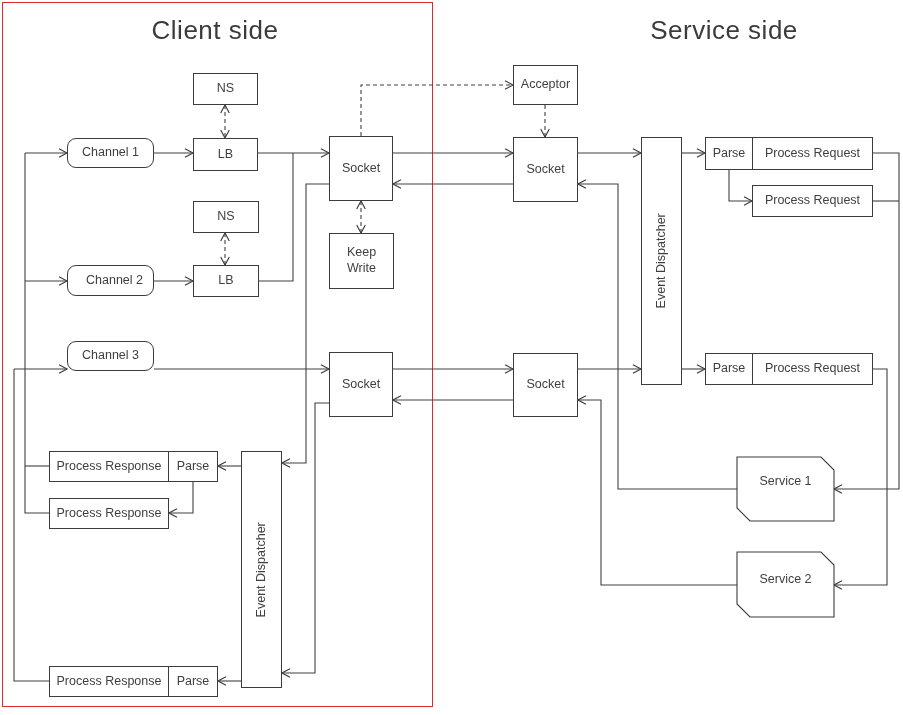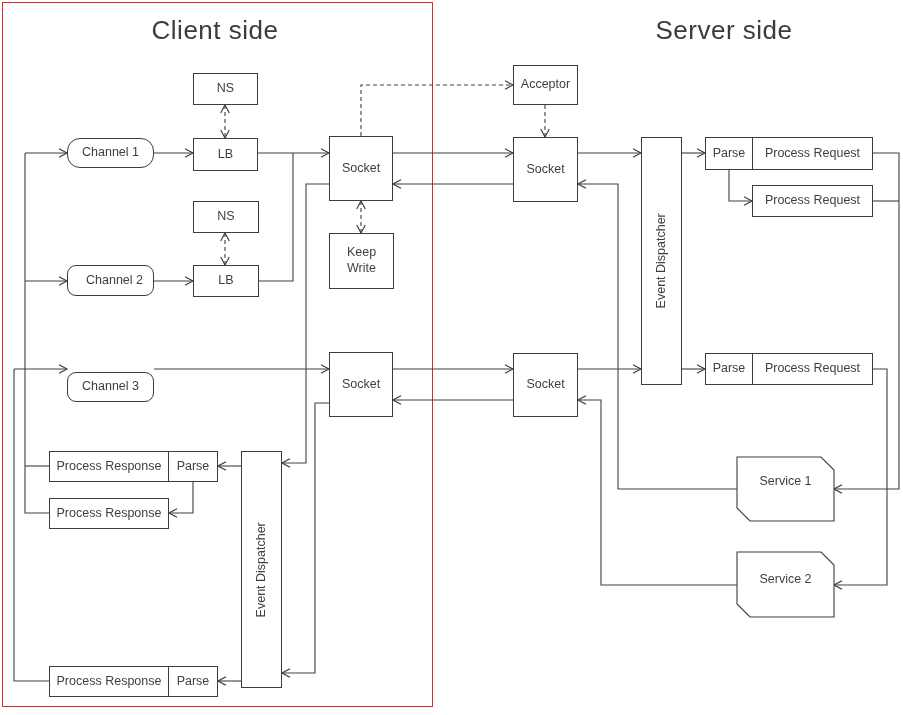--- a/index.html
+++ b/index.html
@@ -18,21 +18,21 @@
             font-size:12.5px;background:transparent;border:none;}
 </style>
 </head>
 <body>
 
 <div id="stage">
 
   <div class="frame" style="left:2px;top:2px;width:429px;height:703px;"></div>
 
   <div class="title" style="left:100px;top:15px;width:230px;">Client side</div>
-  <div class="title" style="left:609px;top:15px;width:230px;">Server side</div>
+  <div class="title" style="left:609px;top:15px;width:230px;">Service side</div>
 
   <svg class="wires" width="903" height="715" viewBox="0 0 903 715">
     <defs>
       <marker id="arw" viewBox="0 0 11 11" refX="9.5" refY="5.5" markerUnits="userSpaceOnUse" markerWidth="11" markerHeight="11" orient="auto-start-reverse">
         <path d="M1.5,1.2 L9.5,5.5 L1.5,9.8" fill="none" stroke="#404040" stroke-width="1.2"></path>
       </marker>
     </defs>
 
     <g stroke="#404040" stroke-width="1.1" fill="none">
       <path d="M25,153 V513 H49"></path>
@@ -83,35 +83,35 @@
       <polygon points="737,552 821,552 834,565 834,617 750,617 737,604"></polygon>
     </g>
   </svg>
 
   <div class="n" style="left:193px;top:73px;width:65px;height:32px;">
       <span>NS</span>
     </div>
   <div class="n" style="left:193px;top:138px;width:65px;height:33px;">
       <span>LB</span>
     </div>
-  <div class="n round" style="left:67px;top:138px;width:87px;height:30px;border-radius:13px;">
+  <div class="n round" style="left:67px;top:138px;width:87px;height:30px;">
       <span>Channel 1</span>
     </div>
 
   <div class="n" style="left:193px;top:201px;width:66px;height:32px;">
       <span>NS</span>
     </div>
   <div class="n" style="left:193px;top:265px;width:66px;height:32px;">
       <span>LB</span>
     </div>
   <div class="n round" style="left:67px;top:265px;width:87px;height:31px;padding-left:8px;">
       <span>Channel 2</span>
     </div>
 
-  <div class="n round" style="left:67px;top:372px;width:87px;height:30px;">
+  <div class="n round" style="left:67px;top:341px;width:87px;height:30px;">
       <span>Channel 3</span>
     </div>
 
   <div class="n" style="left:329px;top:136px;width:64px;height:65px;">
       <span>Socket</span>
     </div>
   <div class="n" style="left:329px;top:233px;width:65px;height:56px;padding:4px 26px;">
       <span>Keep Write</span>
     </div>
   <div class="n" style="left:329px;top:352px;width:64px;height:65px;">

